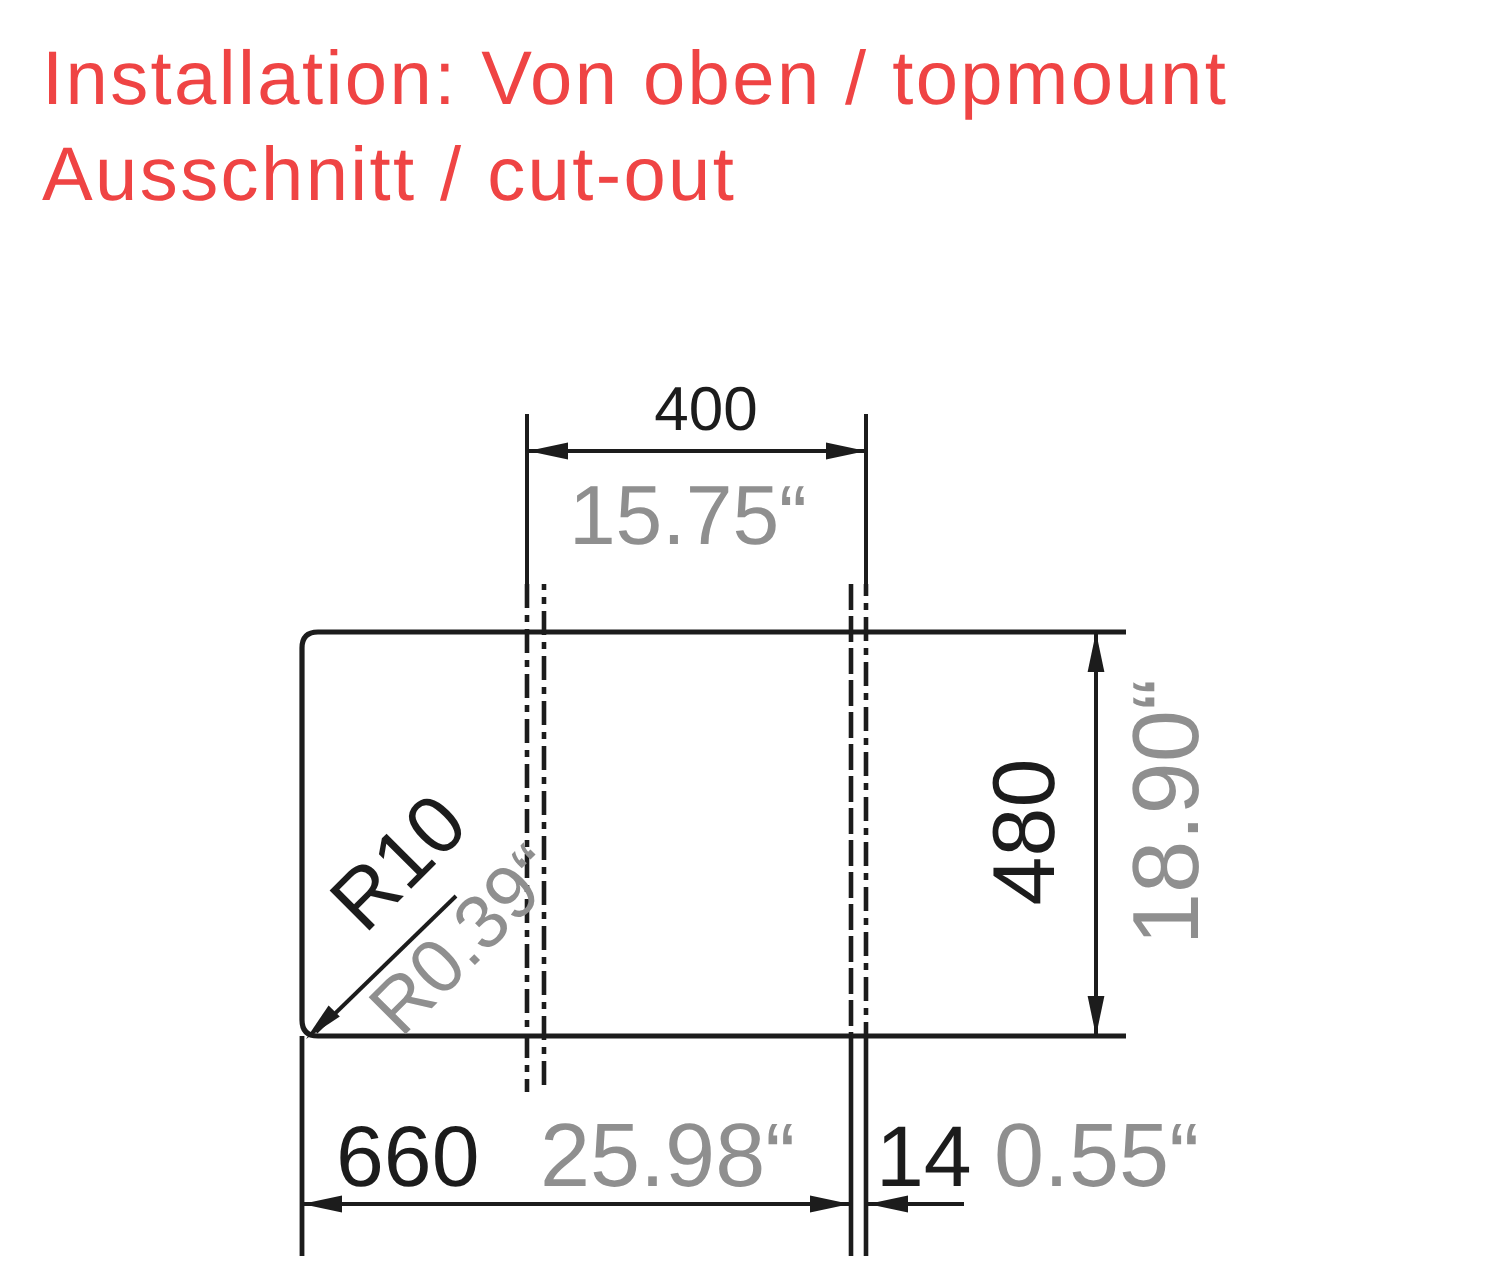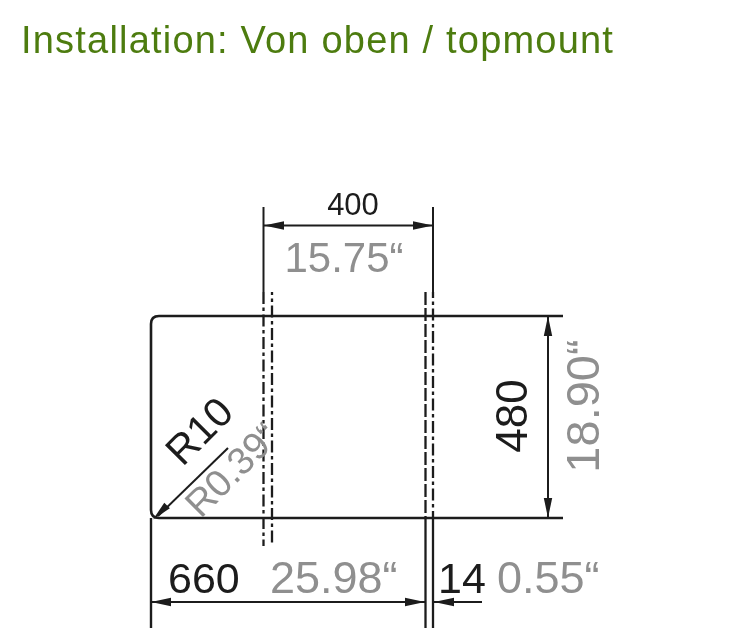--- a/index.html
+++ b/index.html
@@ -6,40 +6,41 @@
   .stage{
     position:relative;
     width:749px;height:640px;
     background:#ffffff;
     font-family:"Liberation Sans", sans-serif;
     overflow:hidden;
   }
   .title-block{
     position:absolute;
     left:21px;top:16px;
-    color:#4d7c0f;
+    color:#ef4444;
     font-size:38px;
     line-height:48px;
     letter-spacing:1.2px;
     font-weight:400;
     white-space:nowrap;
   }
   svg{position:absolute;left:0;top:0;}
   .ink-stroke{stroke:#1c1c1c;fill:none;}
   .ink-fill{fill:#1c1c1c;stroke:none;}
   .dim-text{fill:#1c1c1c;font-family:"Liberation Sans", sans-serif;}
   .inch-text{fill:#8f8f8f;font-family:"Liberation Sans", sans-serif;}
 </style>
 </head>
 <body>
 
 <div class="stage">
 
   <div class="title-block">
     <div>Installation: Von oben / topmount</div>
+    <div>Ausschnitt / cut-out</div>
   </div>
 
   <svg width="749" height="640" viewBox="0 0 749 640">
 
     <path d="M 563 316 H 159 Q 151 316 151 324 V 510 Q 151 518 159 518 H 563" class="ink-stroke" stroke-width="2.6"></path>
 
     <line x1="263.5" y1="207" x2="263.5" y2="292" class="ink-stroke" stroke-width="2"></line>
     <line x1="433" y1="207" x2="433" y2="292" class="ink-stroke" stroke-width="2"></line>
 
     <line x1="263.5" y1="292" x2="263.5" y2="546" class="ink-stroke" stroke-width="2.3" stroke-dasharray="12 3.5 3.5 3.5"></line>

